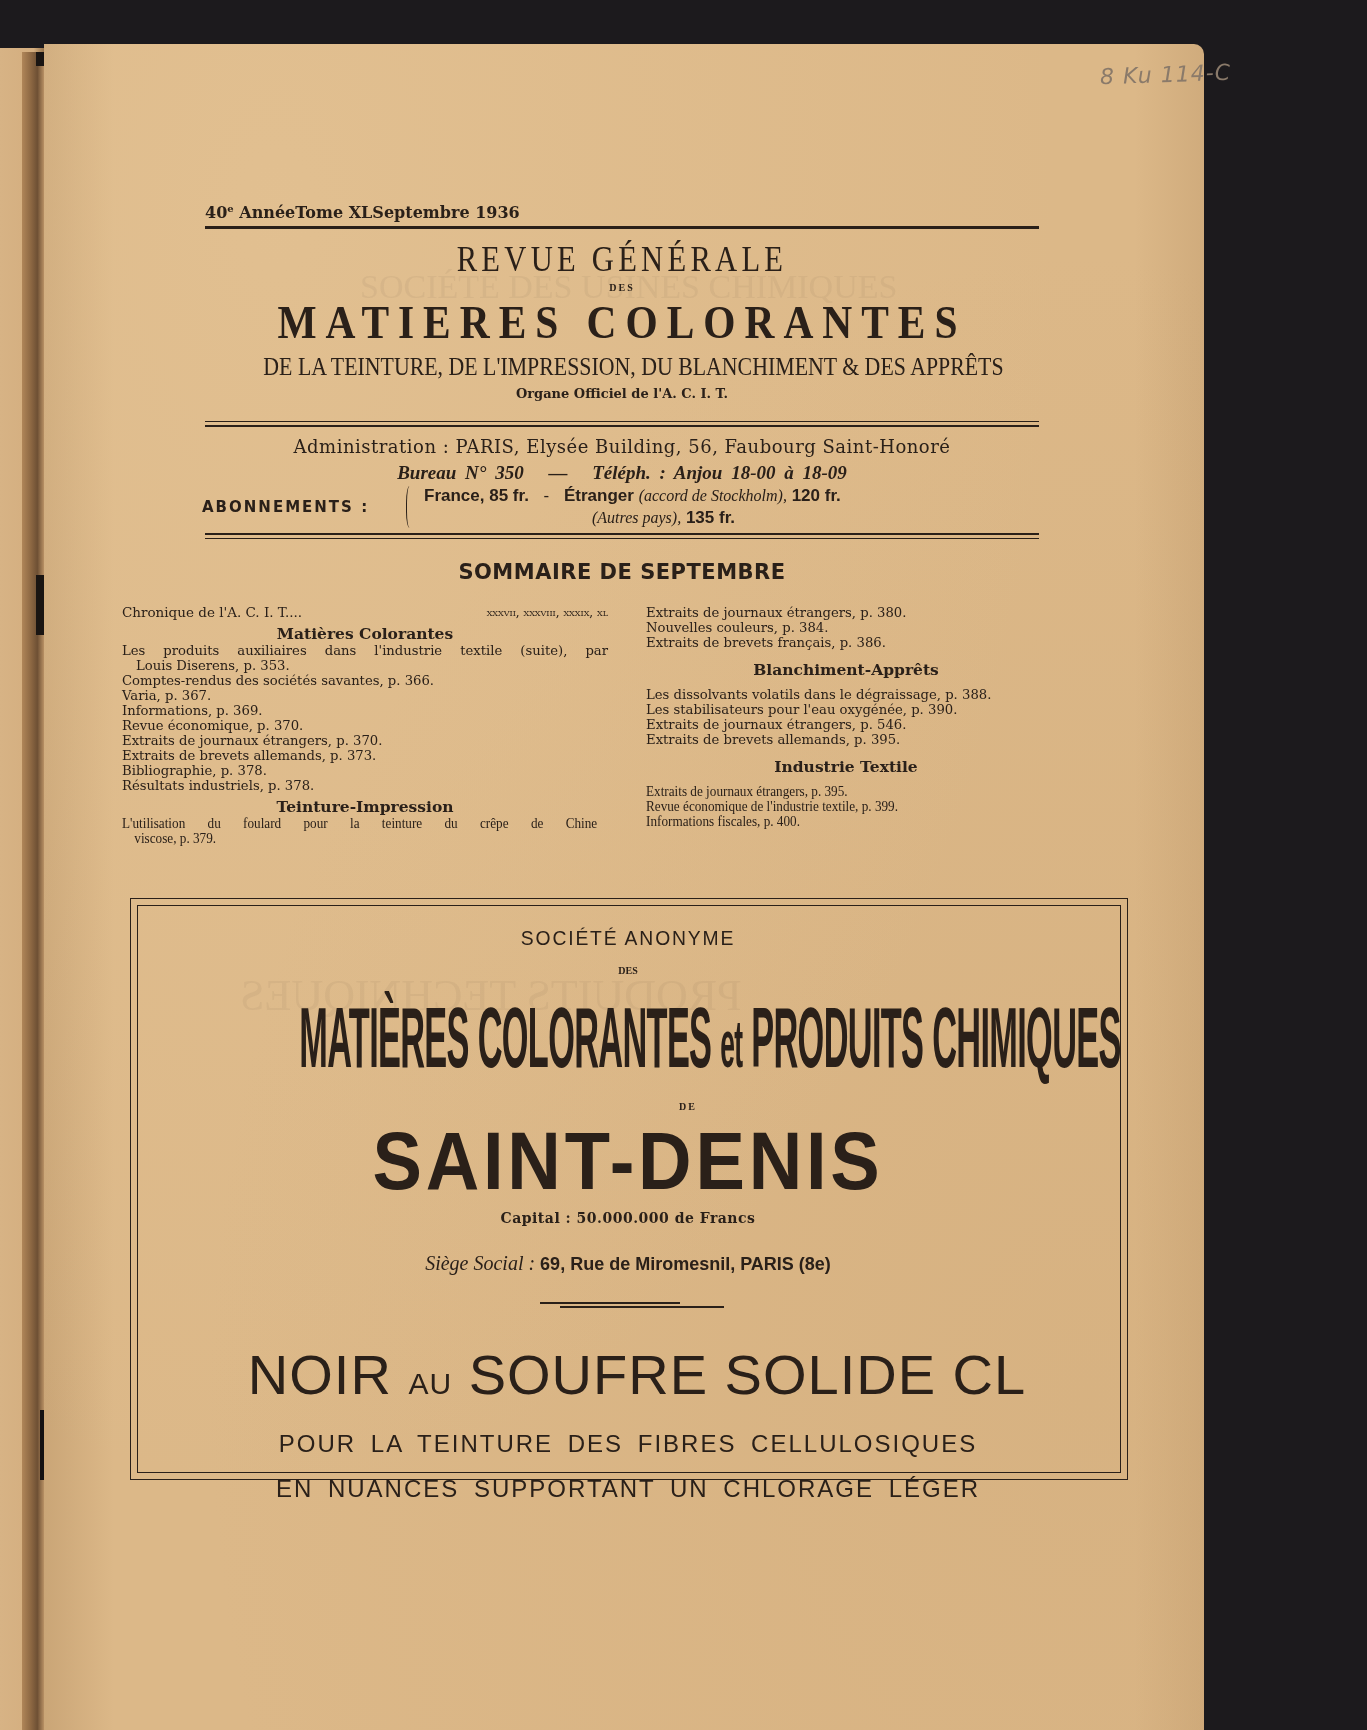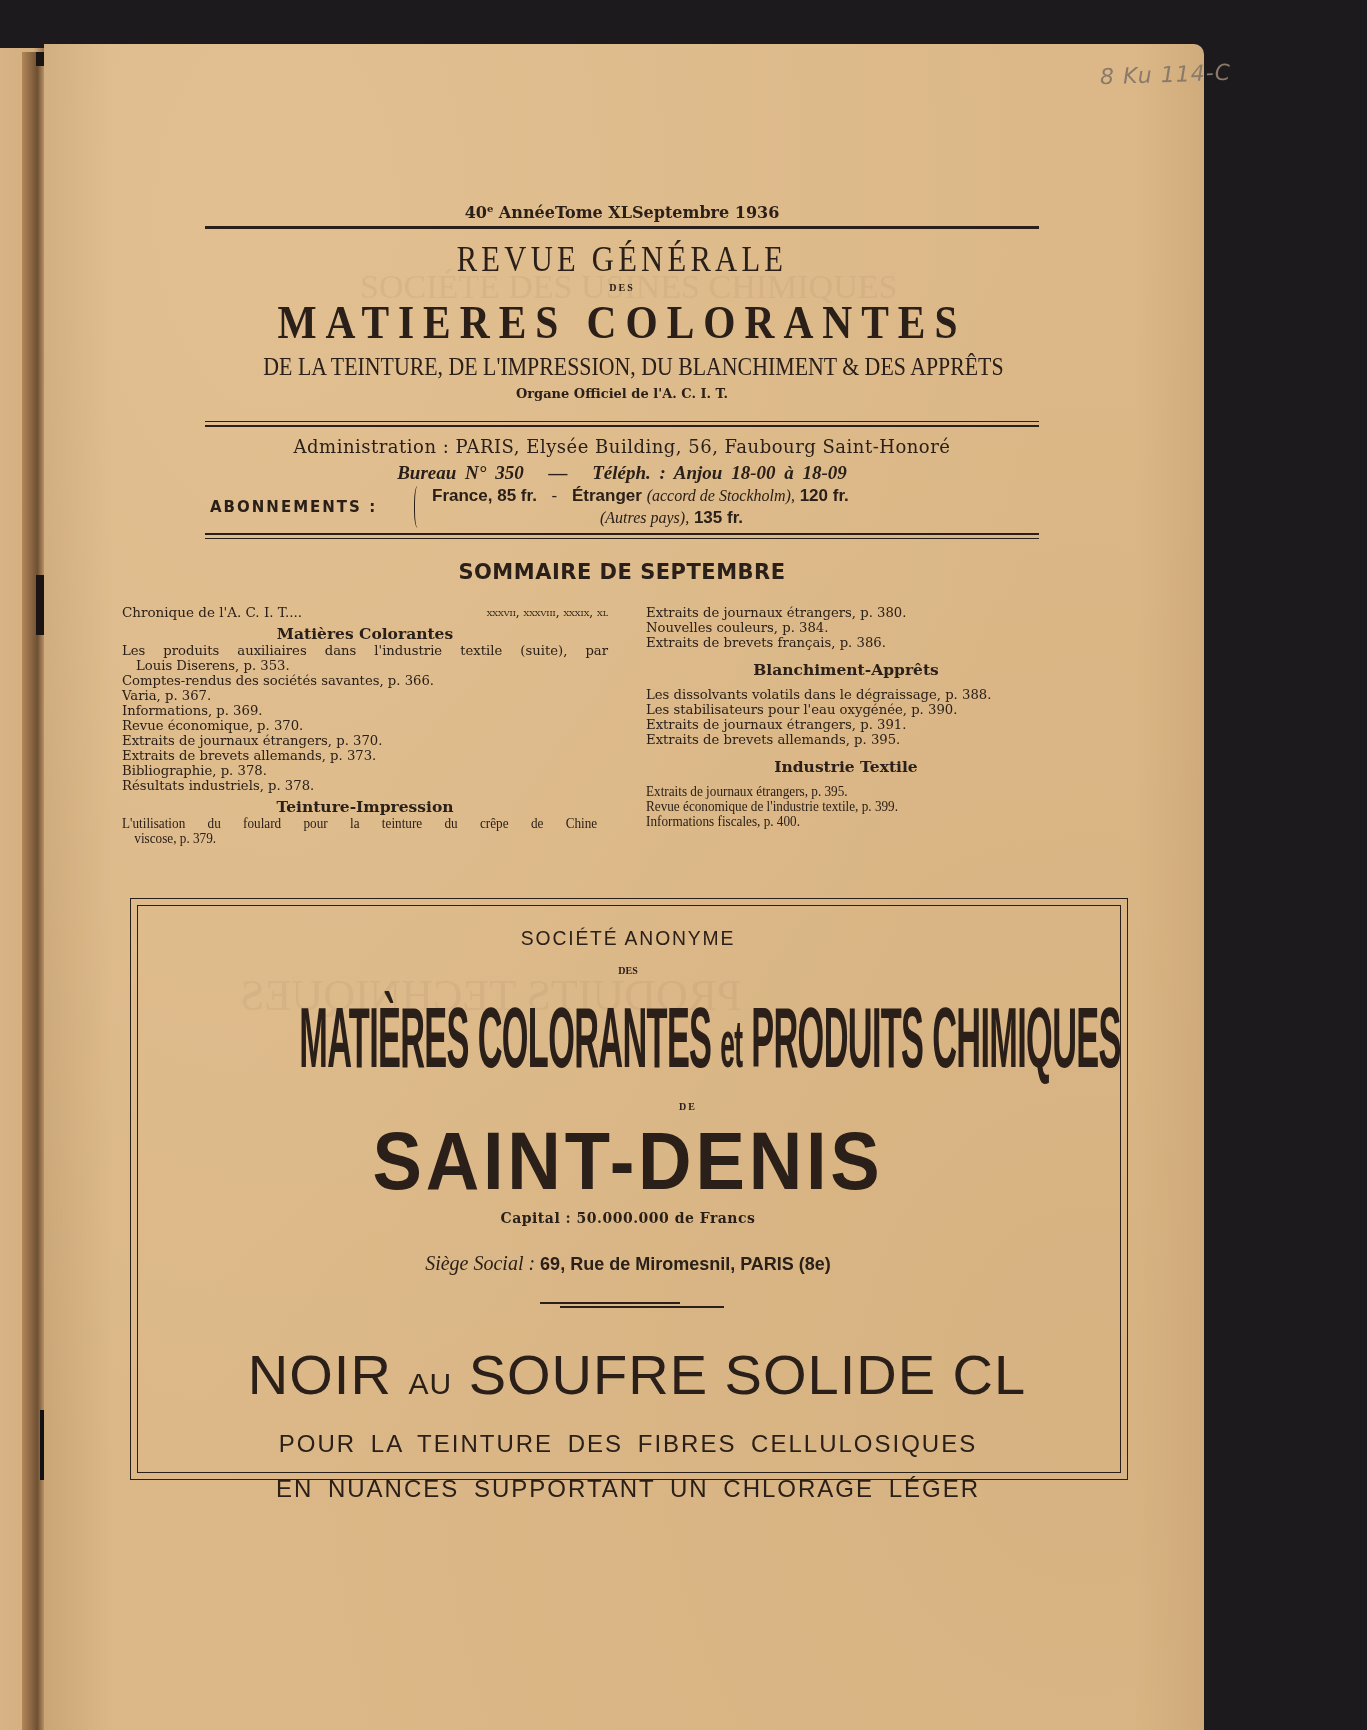--- a/index.html
+++ b/index.html
@@ -34,21 +34,21 @@
       border-top-right-radius: 10px;
     }
     .shelfmark {
       position: absolute; left: 1100px; top: 62px;
       font-family: "DejaVu Sans", sans-serif; font-size: 22px; font-style: italic;
       color: #8a7a6a; letter-spacing: 1px; transform: rotate(-2deg);
     }
 
     .masthead-top {
       position: absolute; left: 205px; top: 203px; width: 834px;
-      display: flex; justify-content: center; align-items: baseline;
+      display: flex; justify-content: flex-start; align-items: baseline;
       font-family: "DejaVu Serif", serif; font-weight: bold; font-size: 16px;
     }
     .rule-thick { position: absolute; left: 205px; width: 834px; height: 3px; background: #2a2019; }
     .rule-thin { position: absolute; left: 205px; width: 834px; height: 1px; background: #2a2019; }
 
     .title-revue {
       position: absolute; left: 205px; top: 238px; width: 834px; text-align: center;
       font-family: "Liberation Serif", serif; font-size: 36px; letter-spacing: 5px;
       transform: scaleX(0.85); transform-origin: center;
     }
@@ -73,21 +73,21 @@
     .admin-line {
       position: absolute; left: 205px; top: 436px; width: 834px; text-align: center;
       font-family: "DejaVu Serif", serif; font-size: 18px; letter-spacing: 0.5px; font-weight: 500;
     }
     .bureau-line {
       position: absolute; left: 205px; top: 462px; width: 834px; text-align: center;
       font-family: "Liberation Serif", serif; font-style: italic; font-size: 19px; font-weight: bold;
       word-spacing: 4px;
     }
     .abonnements {
-      position: absolute; left: 208px; top: 484px; width: 820px; height: 48px;
+      position: absolute; left: 200px; top: 484px; width: 820px; height: 48px;
     }
     .abon-label {
       position: absolute; left: 2px; top: 14px;
       font-family: "DejaVu Sans", sans-serif; font-weight: bold; font-size: 15px; letter-spacing: 2px;
     }
     .abon-brace {
       position: absolute; left: 206px; top: 2px; width: 8px; height: 42px;
       border-left: 1.5px solid #2a2019; border-radius: 40% 0 0 40%;
     }
     .abon-line1 {
@@ -264,21 +264,21 @@
   <span class="toc-item cont condensed">viscose, p. 379.</span>
 </div>
 
 <div class="toc-col right">
   <span class="toc-item">Extraits de journaux étrangers, p. 380.</span>
   <span class="toc-item">Nouvelles couleurs, p. 384.</span>
   <span class="toc-item">Extraits de brevets français, p. 386.</span>
   <div class="toc-section" style="margin-top:12px;margin-bottom:10px;">Blanchiment-Apprêts</div>
   <span class="toc-item">Les dissolvants volatils dans le dégraissage, p. 388.</span>
   <span class="toc-item">Les stabilisateurs pour l'eau oxygénée, p. 390.</span>
-  <span class="toc-item">Extraits de journaux étrangers, p. 391.</span>
+  <span class="toc-item">Extraits de journaux étrangers, p. 546.</span>
   <span class="toc-item">Extraits de brevets allemands, p. 395.</span>
   <div class="toc-section" style="margin-top:12px;margin-bottom:10px;">Industrie Textile</div>
   <span class="toc-item condensed">Extraits de journaux étrangers, p. 395.</span>
   <span class="toc-item condensed">Revue économique de l'industrie textile, p. 399.</span>
   <span class="toc-item condensed">Informations fiscales, p. 400.</span>
 </div>
 
 <div class="ad-frame">
   <div class="ad-frame-inner"></div>
 </div>

